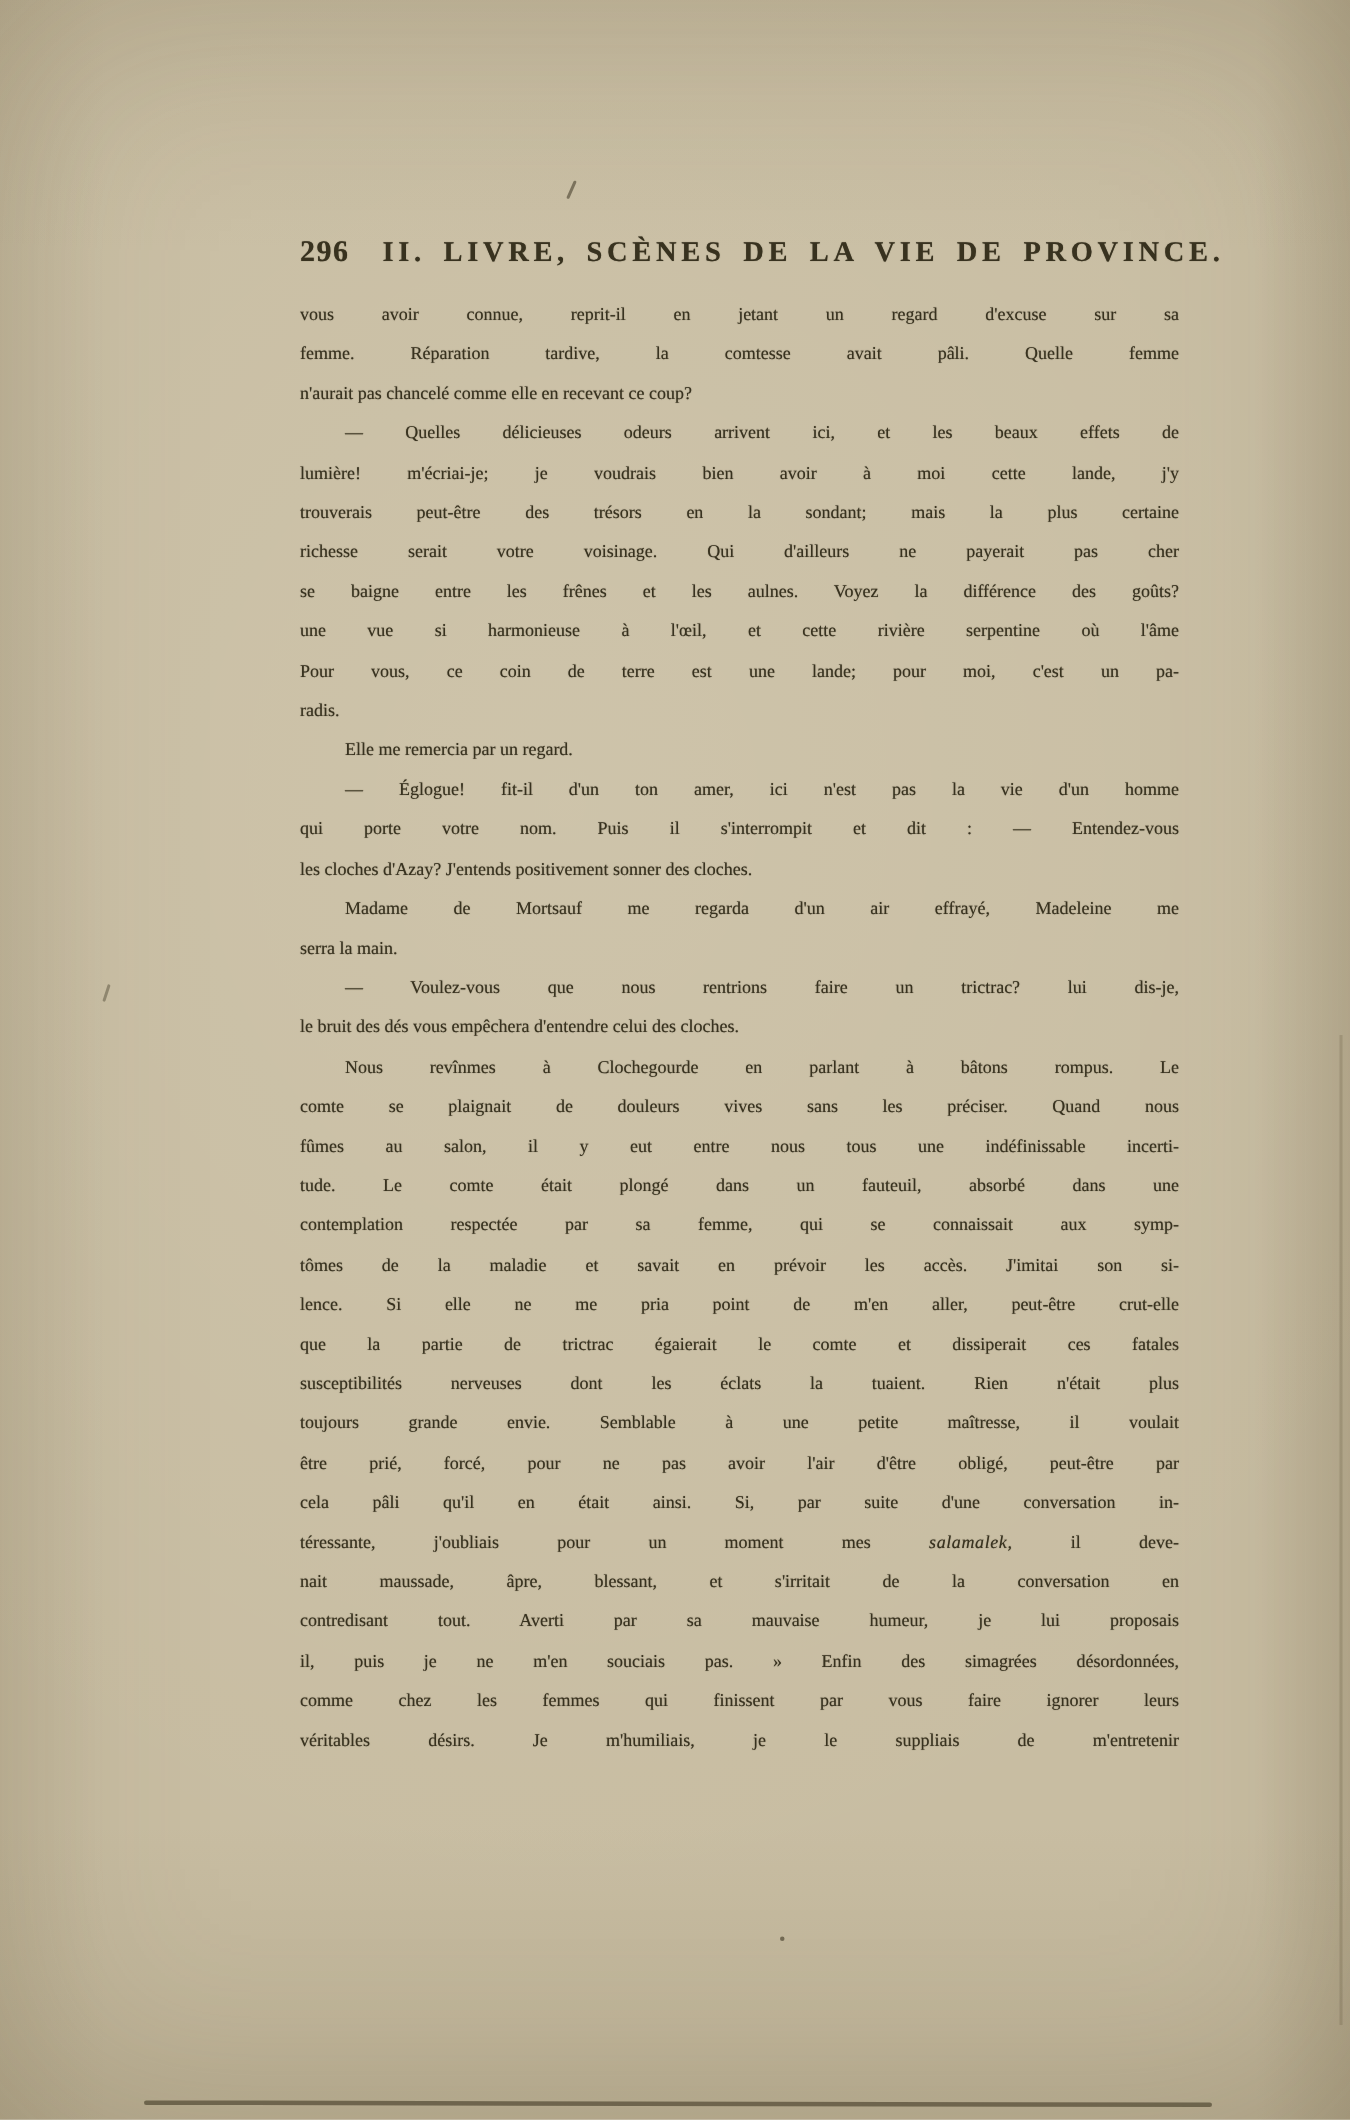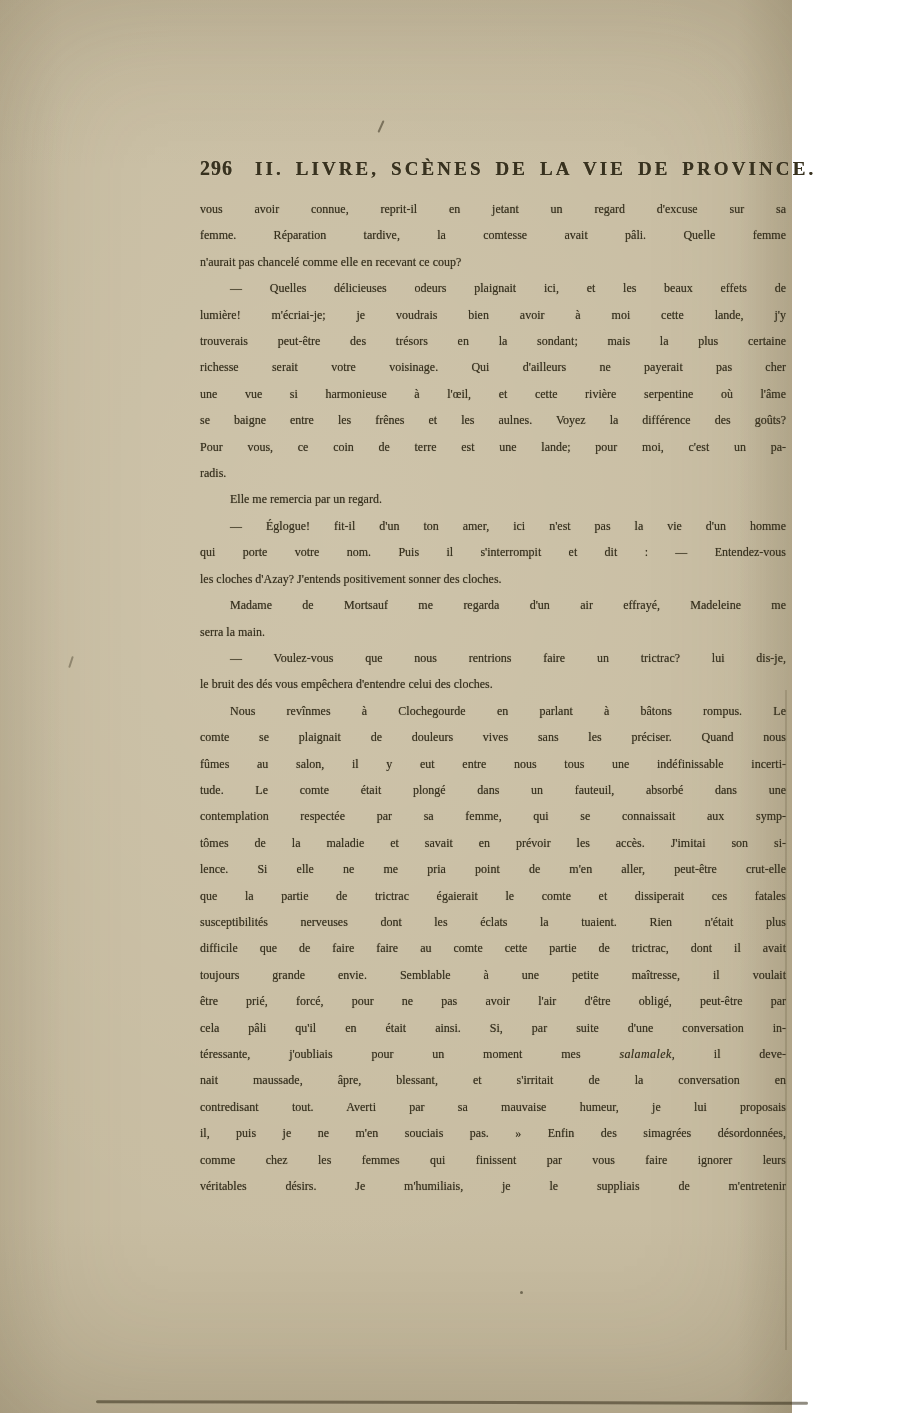--- a/index.html
+++ b/index.html
@@ -7,21 +7,21 @@
     padding: 0;
   }
   body {
     width: 900px;
     height: 1413px;
     font-family: "Liberation Serif", "DejaVu Serif", serif;
     overflow: hidden;
   }
   .scan-page {
     position: relative;
-    width: 792px;
+    width: 900px;
     height: 1413px;
     background: var(--paper, #c8bda2);
     background-image:
       radial-gradient(ellipse 120% 90% at 42% 38%, rgba(255,252,240,0.10), rgba(0,0,0,0) 60%),
       linear-gradient(to bottom, rgba(120,105,70,0.07), rgba(0,0,0,0) 12%, rgba(0,0,0,0) 86%, rgba(95,82,50,0.12)),
       linear-gradient(to right, rgba(110,96,62,0.08), rgba(0,0,0,0) 8%, rgba(0,0,0,0) 93%, rgba(95,82,50,0.14));
     box-shadow: inset 0 0 140px rgba(96,84,54,0.22);
   }
   .page-header {
     position: absolute;
@@ -126,46 +126,45 @@
 
   <div class="page-header">
     <span class="page-number">296</span>
     <span class="running-title">II. LIVRE, SCÈNES DE LA VIE DE PROVINCE.</span>
   </div>
 
   <div class="body-text">
       <div class="line">vous avoir connue, reprit-il en jetant un regard d'excuse sur sa</div>
       <div class="line">femme. Réparation tardive, la comtesse avait pâli. Quelle femme</div>
       <div class="line end">n'aurait pas chancelé comme elle en recevant ce coup?</div>
-      <div class="line indent">— Quelles délicieuses odeurs plaignait ici, et les beaux effets de</div>
+      <div class="line indent">— Quelles délicieuses odeurs arrivent ici, et les beaux effets de</div>
       <div class="line">lumière! m'écriai-je; je voudrais bien avoir à moi cette lande, j'y</div>
       <div class="line">trouverais peut-être des trésors en la sondant; mais la plus certaine</div>
       <div class="line">richesse serait votre voisinage. Qui d'ailleurs ne payerait pas cher</div>
+      <div class="line">se baigne entre les frênes et les aulnes. Voyez la différence des goûts?</div>
       <div class="line">une vue si harmonieuse à l'œil, et cette rivière serpentine où l'âme</div>
-      <div class="line">se baigne entre les frênes et les aulnes. Voyez la différence des goûts?</div>
       <div class="line">Pour vous, ce coin de terre est une lande; pour moi, c'est un pa-</div>
       <div class="line end">radis.</div>
       <div class="line indent end">Elle me remercia par un regard.</div>
       <div class="line indent">— Églogue! fit-il d'un ton amer, ici n'est pas la vie d'un homme</div>
       <div class="line">qui porte votre nom. Puis il s'interrompit et dit : — Entendez-vous</div>
       <div class="line end">les cloches d'Azay? J'entends positivement sonner des cloches.</div>
       <div class="line indent">Madame de Mortsauf me regarda d'un air effrayé, Madeleine me</div>
       <div class="line end">serra la main.</div>
       <div class="line indent">— Voulez-vous que nous rentrions faire un trictrac? lui dis-je,</div>
       <div class="line end">le bruit des dés vous empêchera d'entendre celui des cloches.</div>
       <div class="line indent">Nous revînmes à Clochegourde en parlant à bâtons rompus. Le</div>
       <div class="line">comte se plaignait de douleurs vives sans les préciser. Quand nous</div>
       <div class="line">fûmes au salon, il y eut entre nous tous une indéfinissable incerti-</div>
       <div class="line">tude. Le comte était plongé dans un fauteuil, absorbé dans une</div>
       <div class="line">contemplation respectée par sa femme, qui se connaissait aux symp-</div>
       <div class="line">tômes de la maladie et savait en prévoir les accès. J'imitai son si-</div>
       <div class="line">lence. Si elle ne me pria point de m'en aller, peut-être crut-elle</div>
       <div class="line">que la partie de trictrac égaierait le comte et dissiperait ces fatales</div>
       <div class="line">susceptibilités nerveuses dont les éclats la tuaient. Rien n'était plus</div>
-      <div class="line">difficile que de faire faire au comte cette partie de trictrac, dont il avait</div>
       <div class="line">toujours grande envie. Semblable à une petite maîtresse, il voulait</div>
       <div class="line">être prié, forcé, pour ne pas avoir l'air d'être obligé, peut-être par</div>
       <div class="line">cela pâli qu'il en était ainsi. Si, par suite d'une conversation in-</div>
       <div class="line">téressante, j'oubliais pour un moment mes <em>salamalek,</em> il deve-</div>
       <div class="line">nait maussade, âpre, blessant, et s'irritait de la conversation en</div>
       <div class="line">contredisant tout. Averti par sa mauvaise humeur, je lui proposais</div>
       <div class="line">il, puis je ne m'en souciais pas. » Enfin des simagrées désordonnées,</div>
       <div class="line">comme chez les femmes qui finissent par vous faire ignorer leurs</div>
       <div class="line">véritables désirs. Je m'humiliais, je le suppliais de m'entretenir</div>
     </div>

